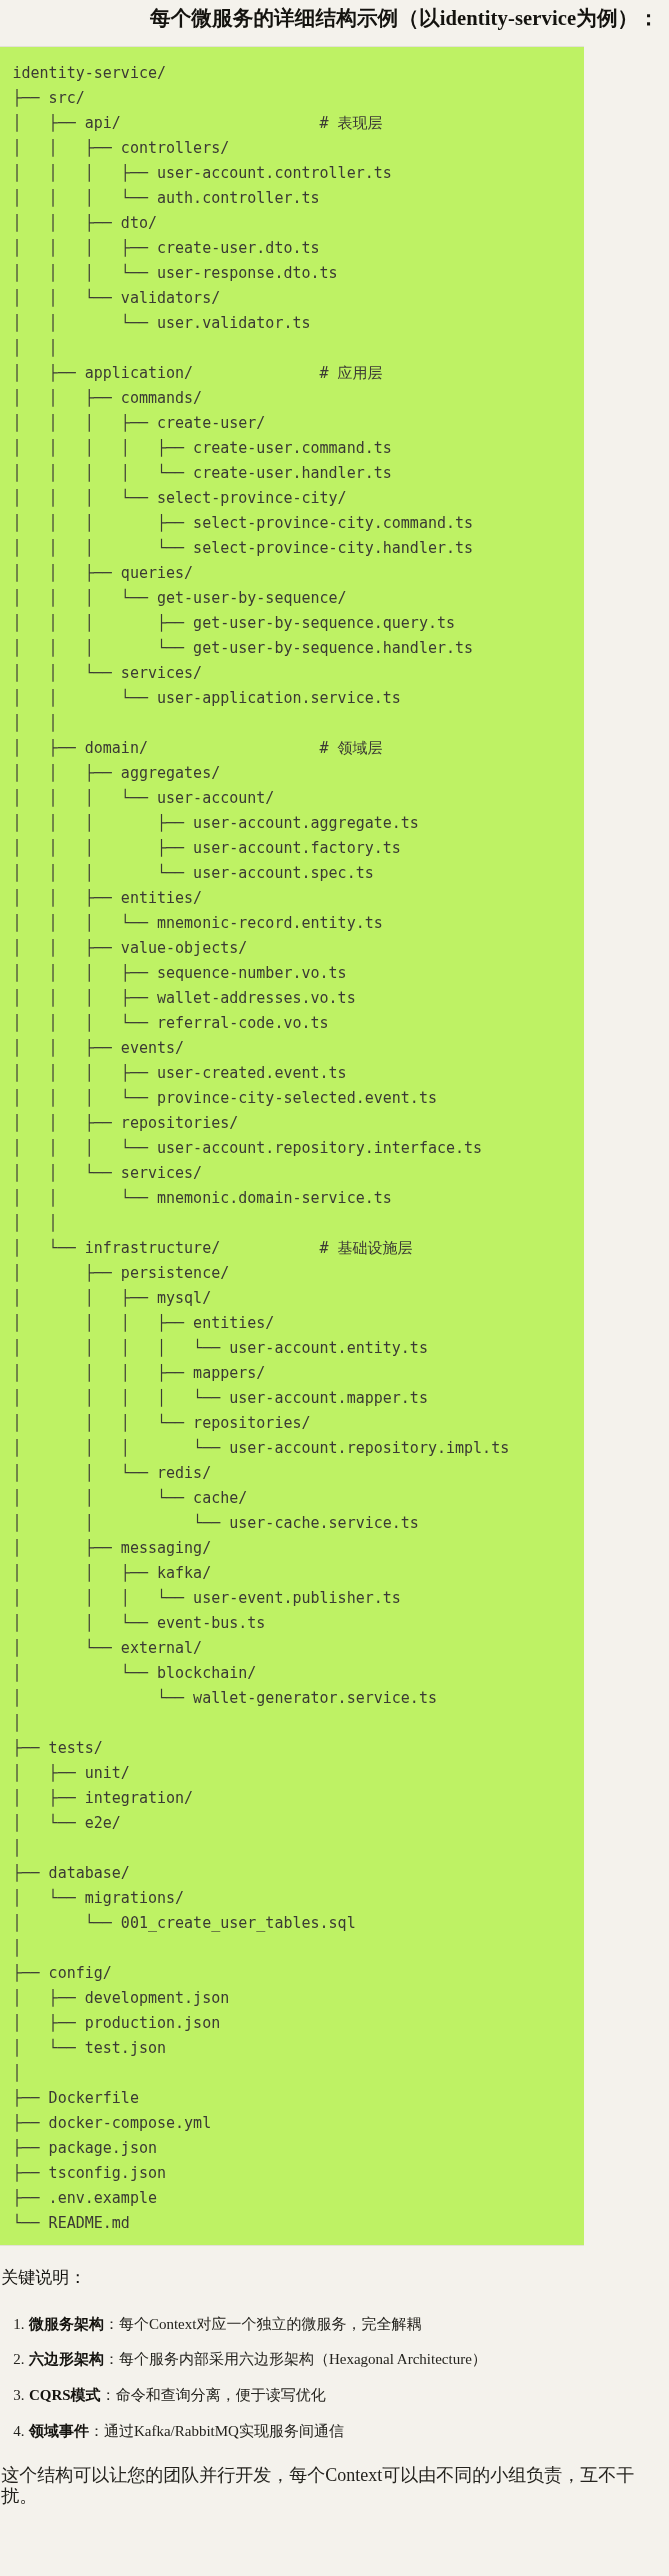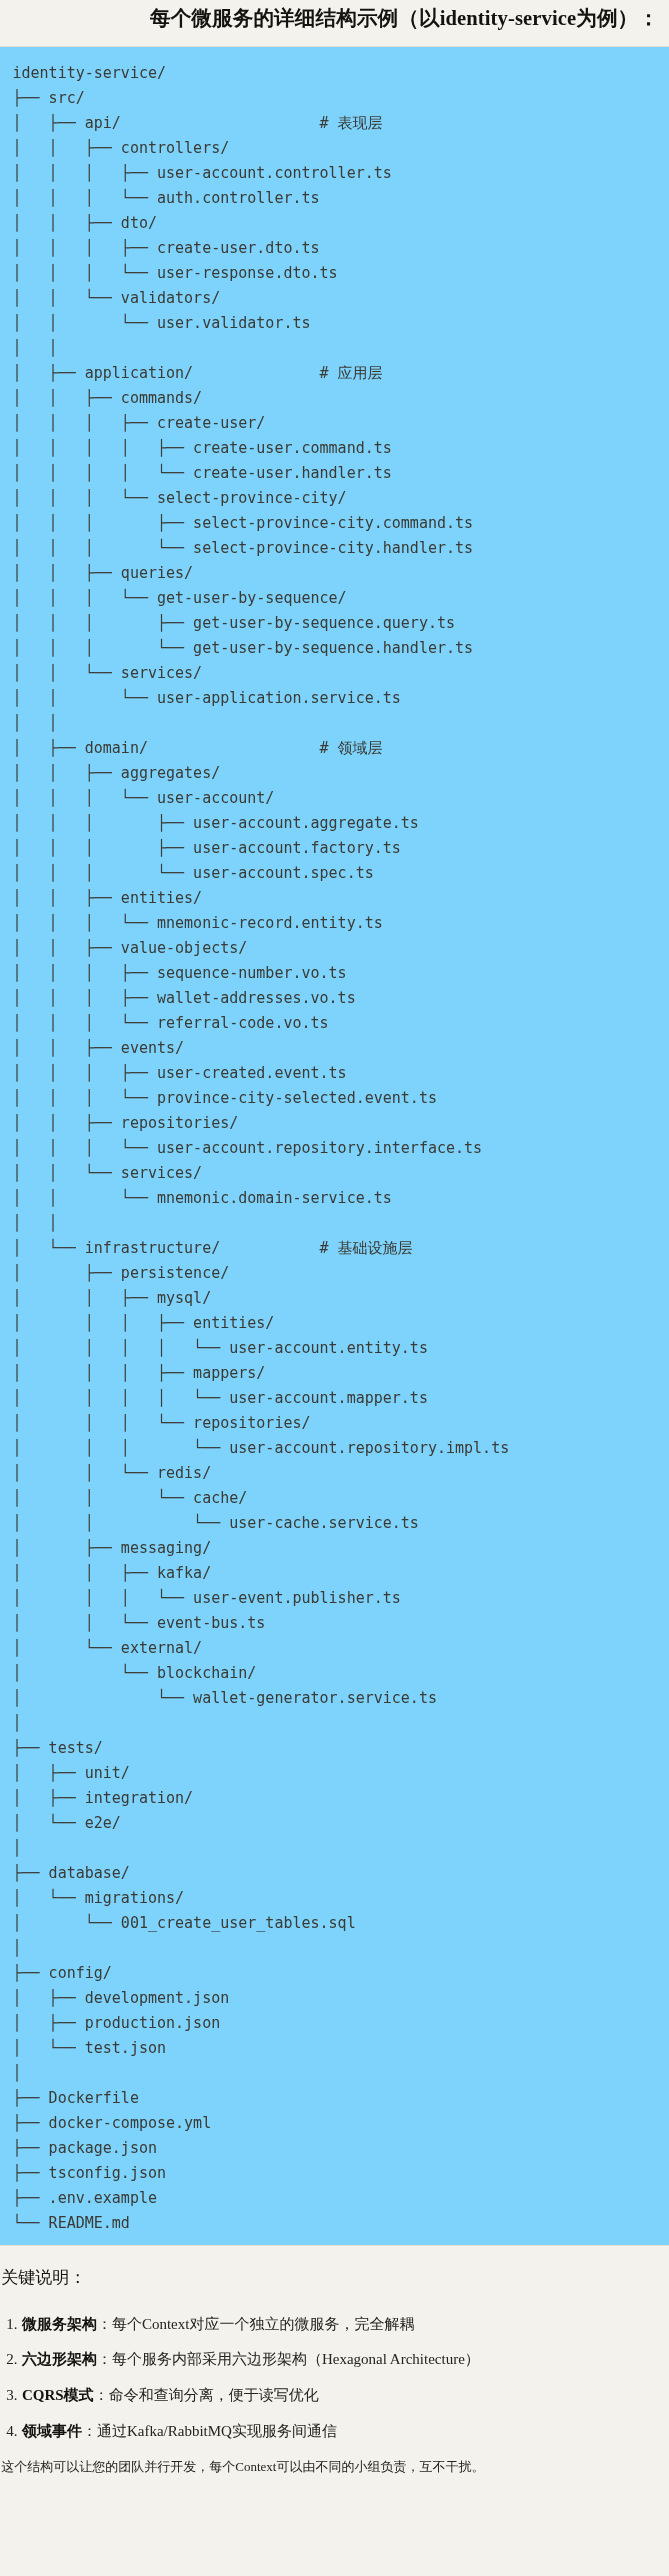--- a/index.html
+++ b/index.html
@@ -16,26 +16,26 @@
     padding: 5px 10px 0 1.3px;
     font-size: 20.6px;
     line-height: 27.5px;
     font-weight: 700;
     color: #14130f;
     letter-spacing: 0.1px;
     text-align: right;
   }
   .code-block {
     margin-top: 13.8px;
-    background: #7dd3fc;
+    background: #bef264;
     border-top: 0.6px solid #e3e1d7;
     border-bottom: 0.6px solid #e3e1d7;
     padding: 13.8px 6.3px 8.8px 12.5px;
     box-sizing: border-box;
-    width: 669px;
+    width: 584px;
     overflow: hidden;
   }
   .code-block pre {
     margin: 0;
     font-family: "DejaVu Sans Mono", monospace;
     font-size: 15px;
     line-height: 25px;
     color: #3b3a34;
     white-space: pre;
   }
@@ -49,35 +49,35 @@
     font-weight: 400;
     color: #14130f;
   }
   .notes-list {
     margin-top: 24.4px;
   }
   .note-item {
     font-size: 15px;
     line-height: 20.6px;
     margin-bottom: 15px;
-    padding-left: 5px;
+    padding-left: 12px;
     color: #24231e;
   }
   .note-item .num {
     display: inline-block;
     margin-right: 4.4px;
   }
   .note-item strong {
     font-weight: 700;
     color: #14130f;
   }
   .closing-paragraph {
-    font-size: 13px;
+    font-size: 18px;
     line-height: 21px;
-    margin-top: 15px;
+    margin-top: 24px;
     color: #24231e;
   }
 </style>
 </head>
 <body>
 
 <div class="page-title">每个微服务的详细结构示例（以identity-service为例）：</div>
 
 <div class="code-block">
   <pre>identity-service/

